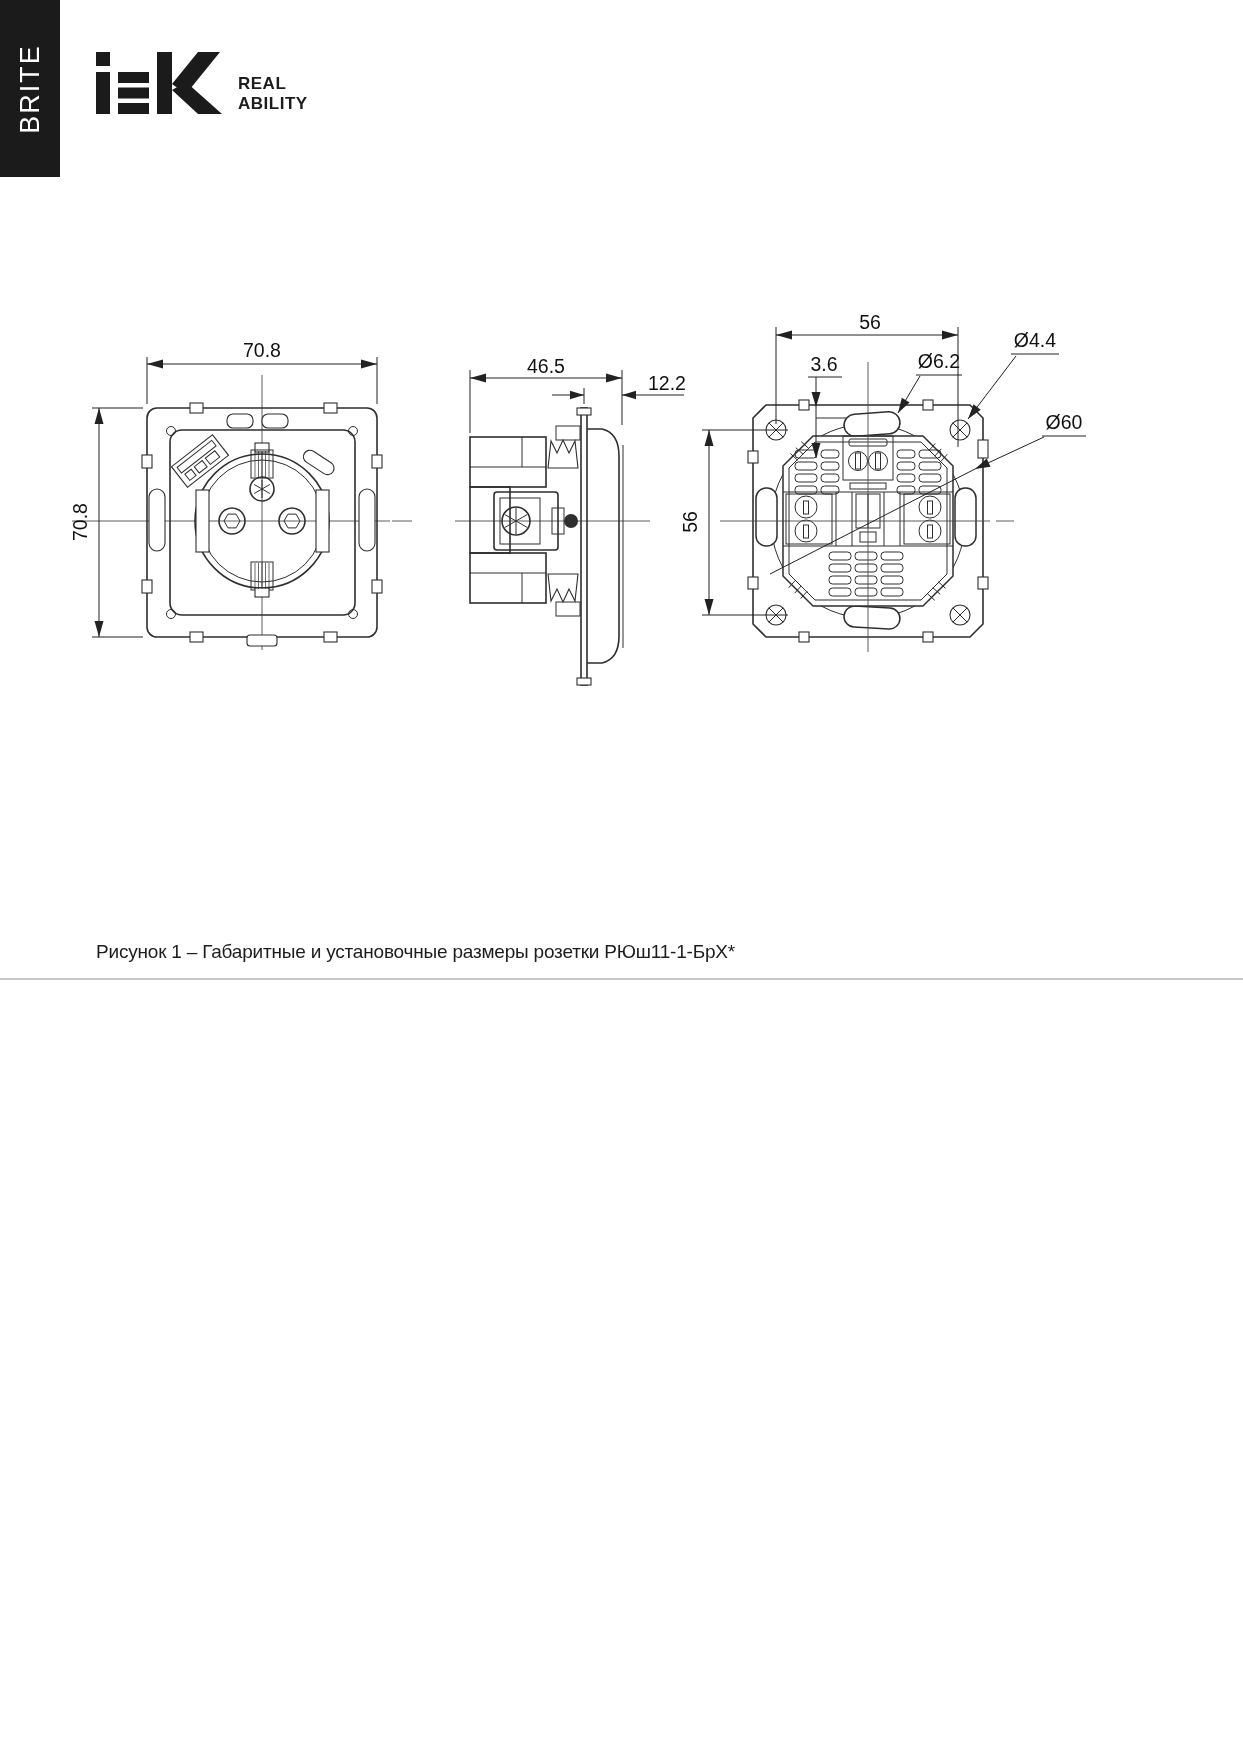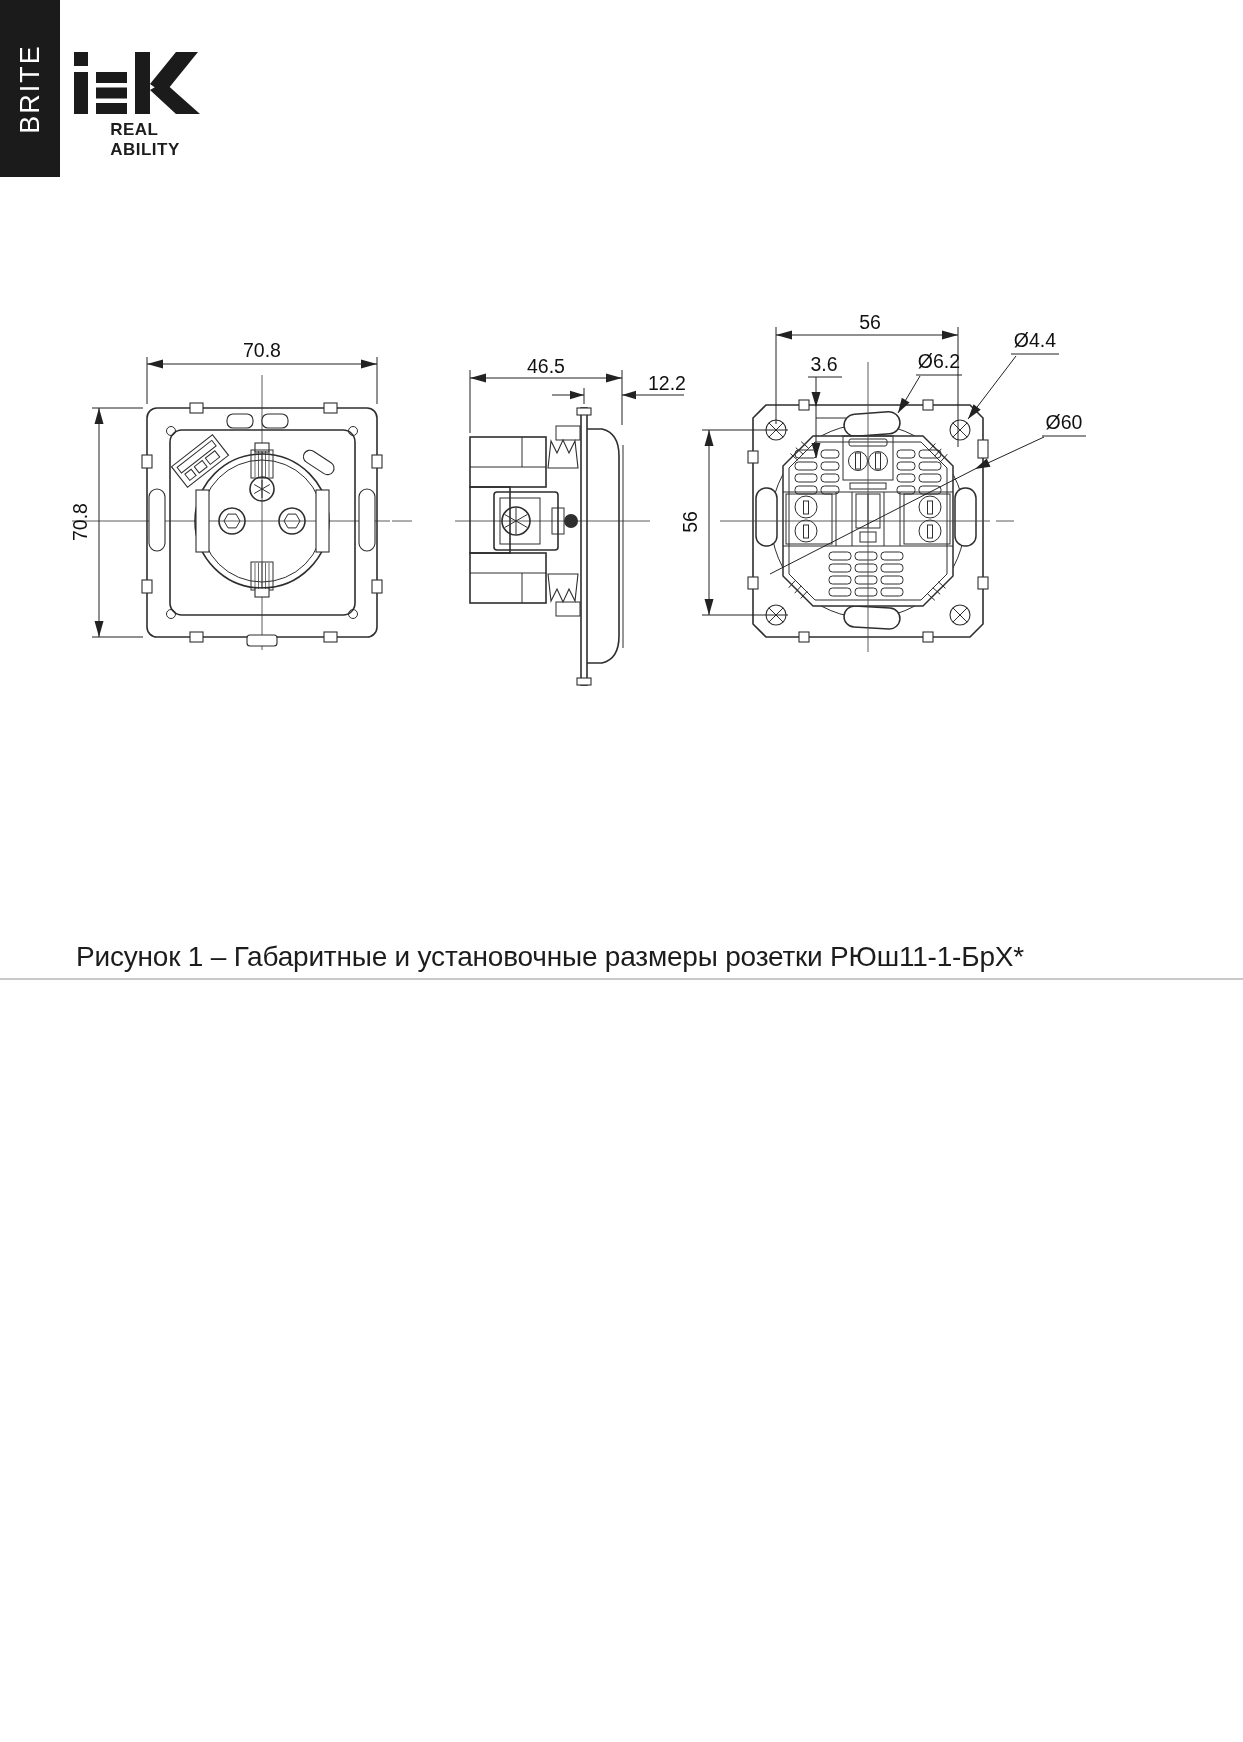--- a/index.html
+++ b/index.html
@@ -1,26 +1,26 @@
 <!DOCTYPE html>
 <html><head>
 <meta charset="utf-8">
 <style>
   html,body{margin:0;padding:0;background:#ffffff;}
   .page{position:relative;width:1243px;height:1742px;background:#ffffff;overflow:hidden;
         font-family:"Liberation Sans", sans-serif;color:#1c1c1c;}
   .brand-bar{position:absolute;left:0;top:0;width:60px;height:177px;background:#1b1b1b;}
   .brand-bar span{position:absolute;left:50%;top:50%;transform:translate(-50%,-50%) rotate(-90deg);
         color:#fff;font-size:27px;font-weight:400;letter-spacing:2px;white-space:nowrap;}
-  .logo-block{position:absolute;left:74px;top:52px;display:flex;align-items:center;flex-direction:column;}
+  .logo-block{position:absolute;left:96px;top:52px;display:flex;align-items:flex-end;}
   .logo-mark{display:block;}
   .tagline{margin-left:16px;margin-top:6px;font-weight:bold;font-size:17px;line-height:20px;
         letter-spacing:0.5px;color:#1c1c1c;}
   .drawing{position:absolute;left:0;top:0;}
-  .caption{position:absolute;left:76px;top:941px;font-size:28px;color:#1c1c1c;
+  .caption{position:absolute;left:96px;top:941px;font-size:19px;color:#1c1c1c;
         letter-spacing:-0.2px;white-space:nowrap;}
   .page-divider{position:absolute;left:0;top:978px;width:1243px;height:2px;background:#c9c9c9;}
   
   .drawing *{vector-effect:none;}
   .ol{stroke:#2e2e2e;fill:none;stroke-width:1.6;}
   .ol2{stroke:#2e2e2e;fill:none;stroke-width:1;}
   .wh{stroke:#2e2e2e;fill:#ffffff;stroke-width:1.1;}
   .wh2{stroke:#2e2e2e;fill:#ffffff;stroke-width:1.5;}
   .cl{stroke:#4a4a4a;fill:none;stroke-width:0.9;}
   .dl{stroke:#222;fill:none;stroke-width:1;}

